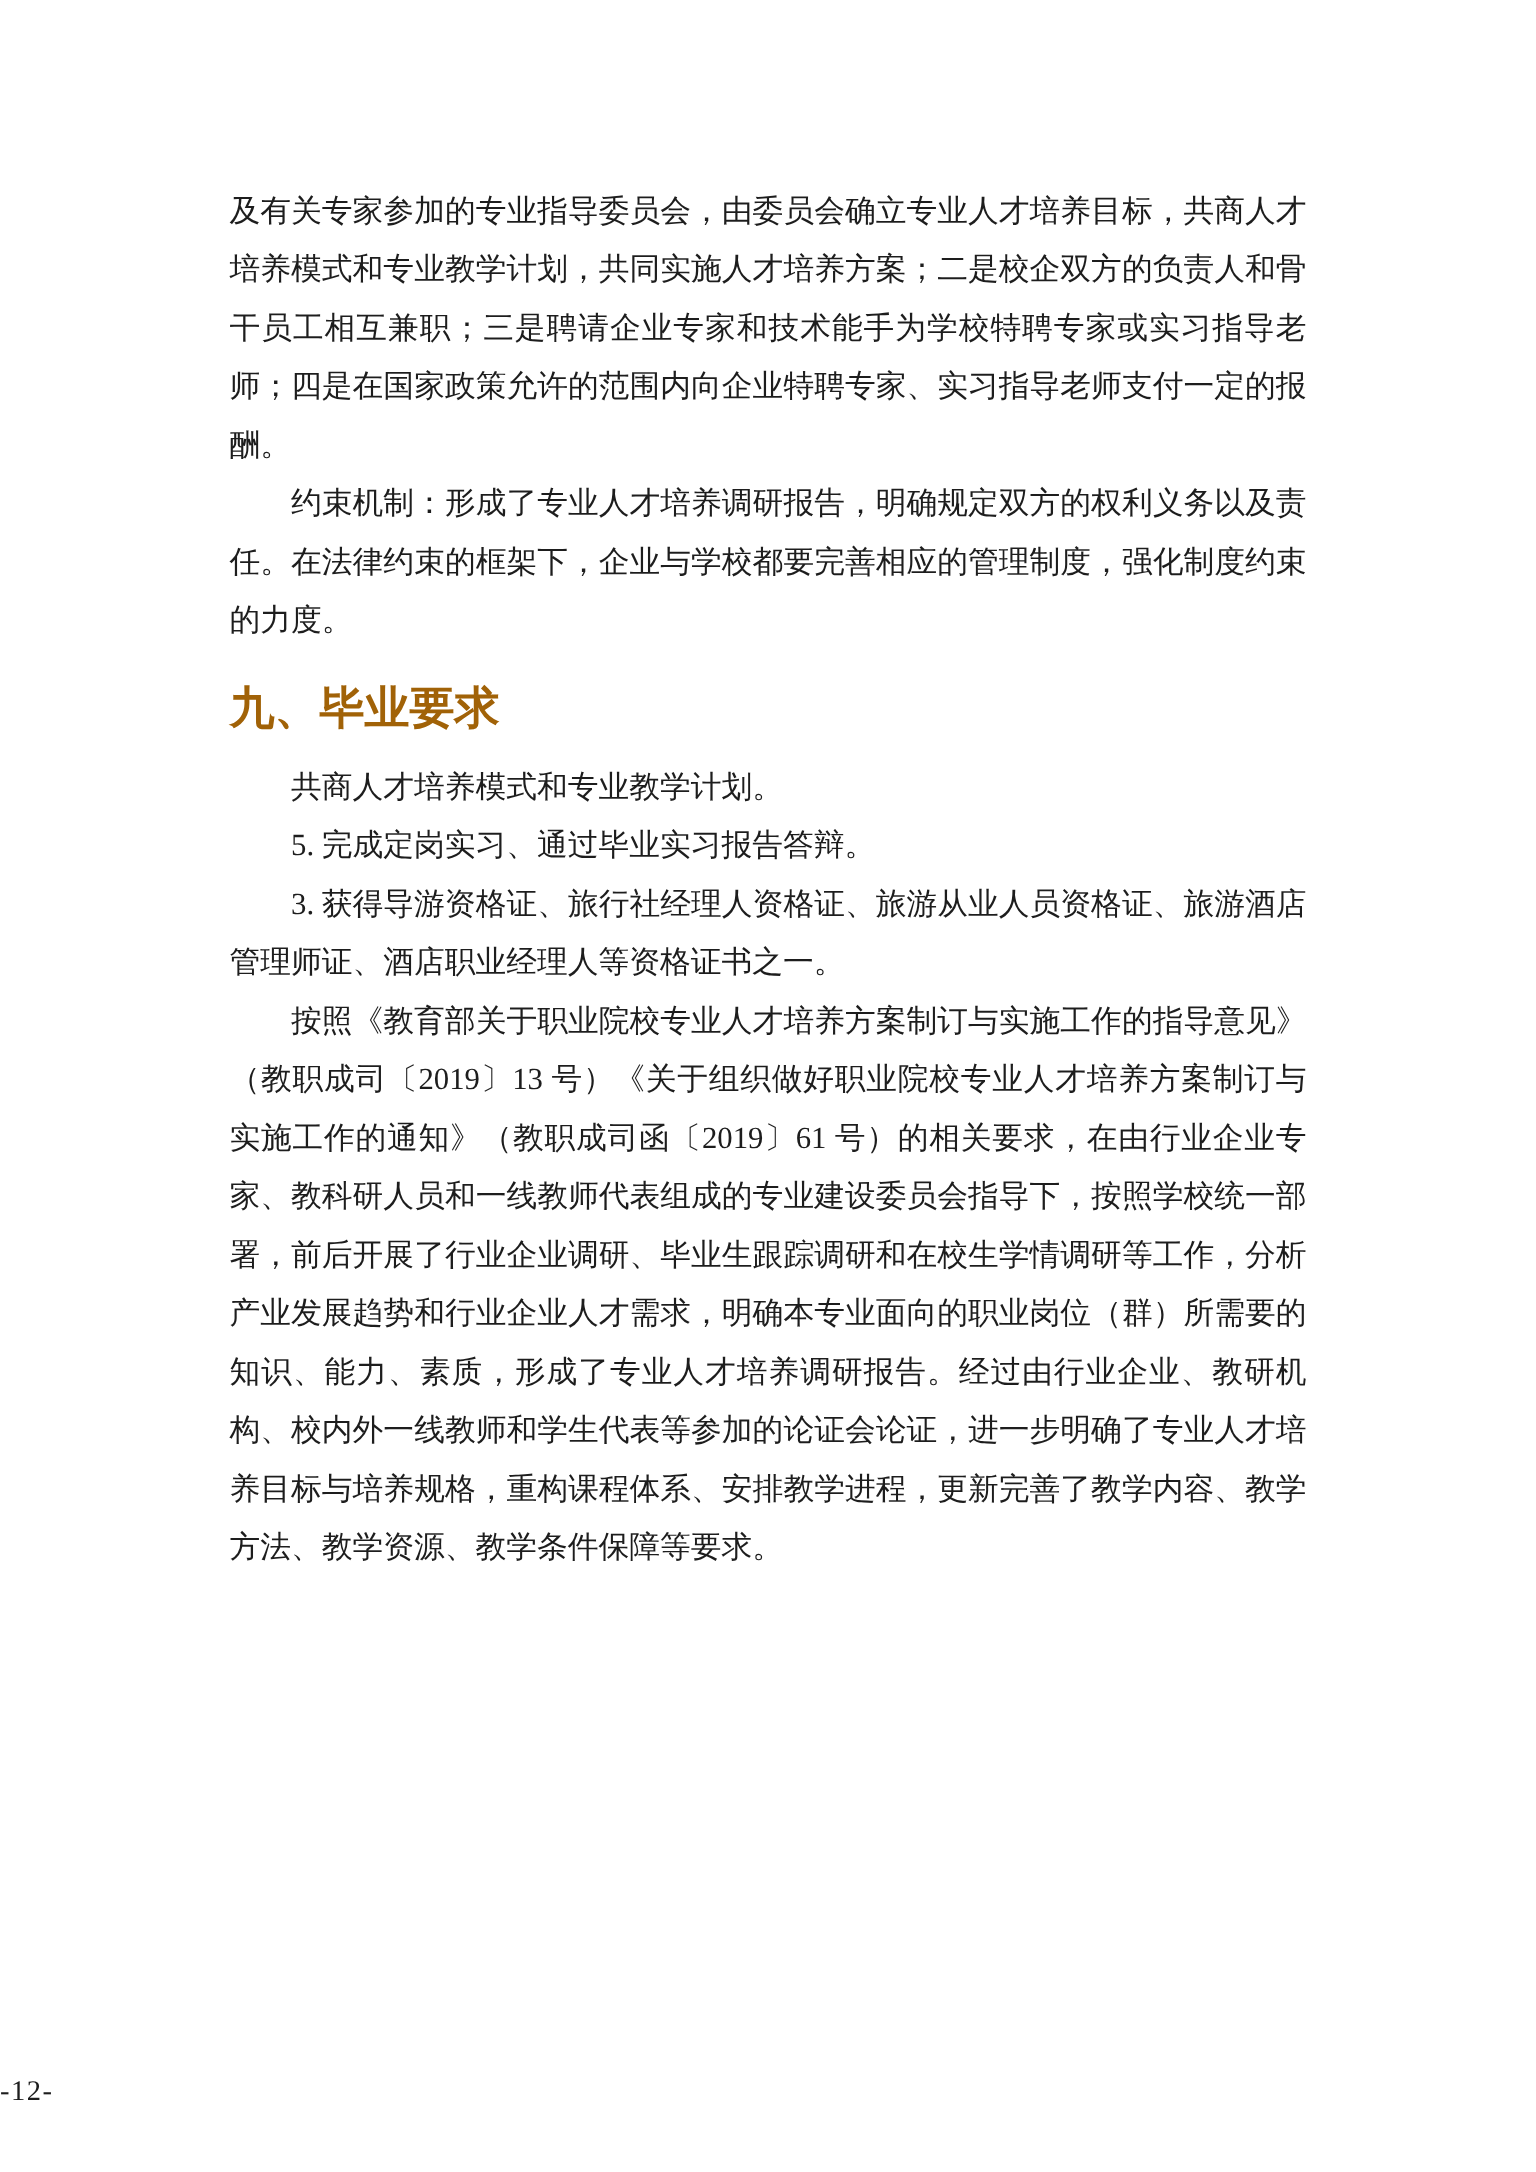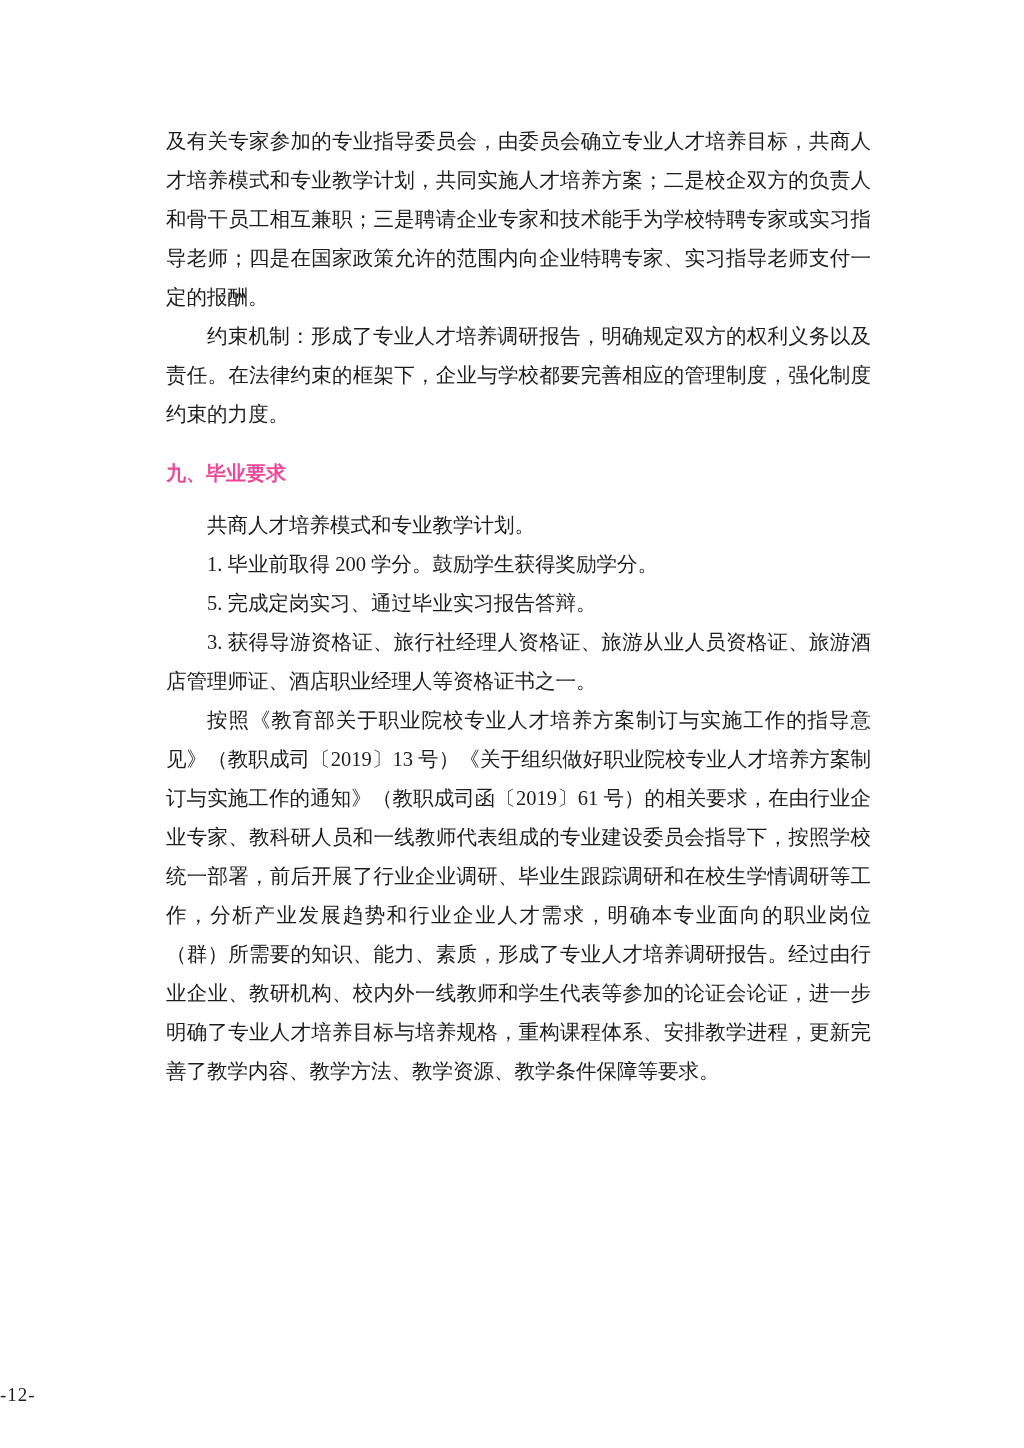--- a/index.html
+++ b/index.html
@@ -5,42 +5,41 @@
   * { margin: 0; padding: 0; box-sizing: border-box; }
   html, body { background: #ffffff; }
   .page {
     position: relative;
     width: 1024px;
     height: 1448px;
     background: #ffffff;
     overflow: hidden;
     font-family: "Liberation Serif", "DejaVu Serif", serif;
     color: #1d1d1d;
-    padding-left: 13px;
   }
   .content {
     padding: 122px 153px 0 153px;
   }
   .para {
     font-size: 20.5px;
     line-height: 39px;
     text-align: justify;
     text-indent: 2em;
     color: #1d1d1d;
     word-break: break-all;
   }
   .para.no-indent {
     text-indent: 0;
   }
   .heading {
     font-family: "Liberation Sans", "DejaVu Sans", sans-serif;
-    font-size: 20px;
+    font-size: 30px;
     line-height: 34px;
     font-weight: 600;
-    color: #ec4899;
+    color: #a16207;
     margin: 22px 0 16px 0;
     text-align: left;
   }
   .footer {
     position: absolute;
     left: 0;
     bottom: 42px;
     width: 100%;
     text-align: left;
   }
@@ -53,21 +52,20 @@
 </style>
 </head>
 <body>
 
 <div class="page">
   <div class="content">
     <p class="para no-indent">及有关专家参加的专业指导委员会，由委员会确立专业人才培养目标，共商人才培养模式和专业教学计划，共同实施人才培养方案；二是校企双方的负责人和骨干员工相互兼职；三是聘请企业专家和技术能手为学校特聘专家或实习指导老师；四是在国家政策允许的范围内向企业特聘专家、实习指导老师支付一定的报酬。</p>
     <p class="para">约束机制：形成了专业人才培养调研报告，明确规定双方的权利义务以及责任。在法律约束的框架下，企业与学校都要完善相应的管理制度，强化制度约束的力度。</p>
     <h2 class="heading">九、毕业要求</h2>
     <p class="para">共商人才培养模式和专业教学计划。</p>
-    <p class="para">1. 毕业前取得 200 学分。鼓励学生获得奖励学分。</p>
     <p class="para">5. 完成定岗实习、通过毕业实习报告答辩。</p>
     <p class="para">3. 获得导游资格证、旅行社经理人资格证、旅游从业人员资格证、旅游酒店管理师证、酒店职业经理人等资格证书之一。</p>
     <p class="para">按照《教育部关于职业院校专业人才培养方案制订与实施工作的指导意见》（教职成司〔2019〕13 号）《关于组织做好职业院校专业人才培养方案制订与实施工作的通知》（教职成司函〔2019〕61 号）的相关要求，在由行业企业专家、教科研人员和一线教师代表组成的专业建设委员会指导下，按照学校统一部署，前后开展了行业企业调研、毕业生跟踪调研和在校生学情调研等工作，分析产业发展趋势和行业企业人才需求，明确本专业面向的职业岗位（群）所需要的知识、能力、素质，形成了专业人才培养调研报告。经过由行业企业、教研机构、校内外一线教师和学生代表等参加的论证会论证，进一步明确了专业人才培养目标与培养规格，重构课程体系、安排教学进程，更新完善了教学内容、教学方法、教学资源、教学条件保障等要求。</p>
   </div>
   <div class="footer">
     <span>-12-</span>
   </div>
 </div>
 
 </body></html>

